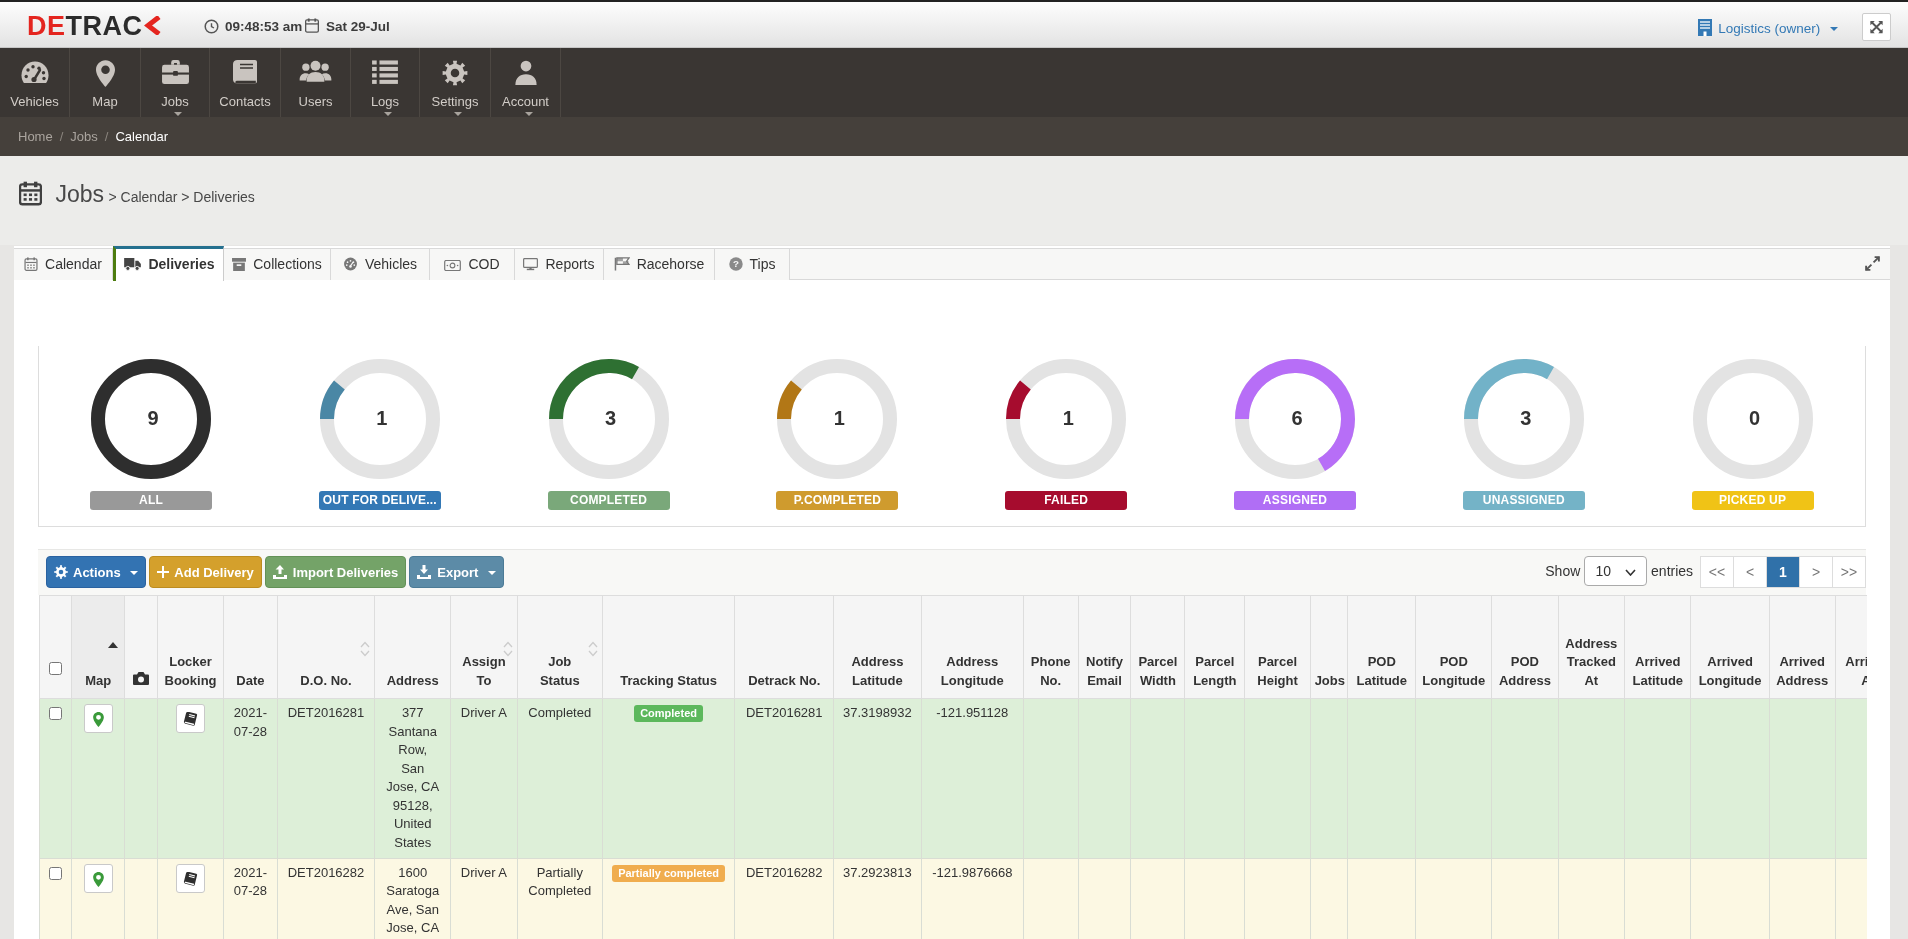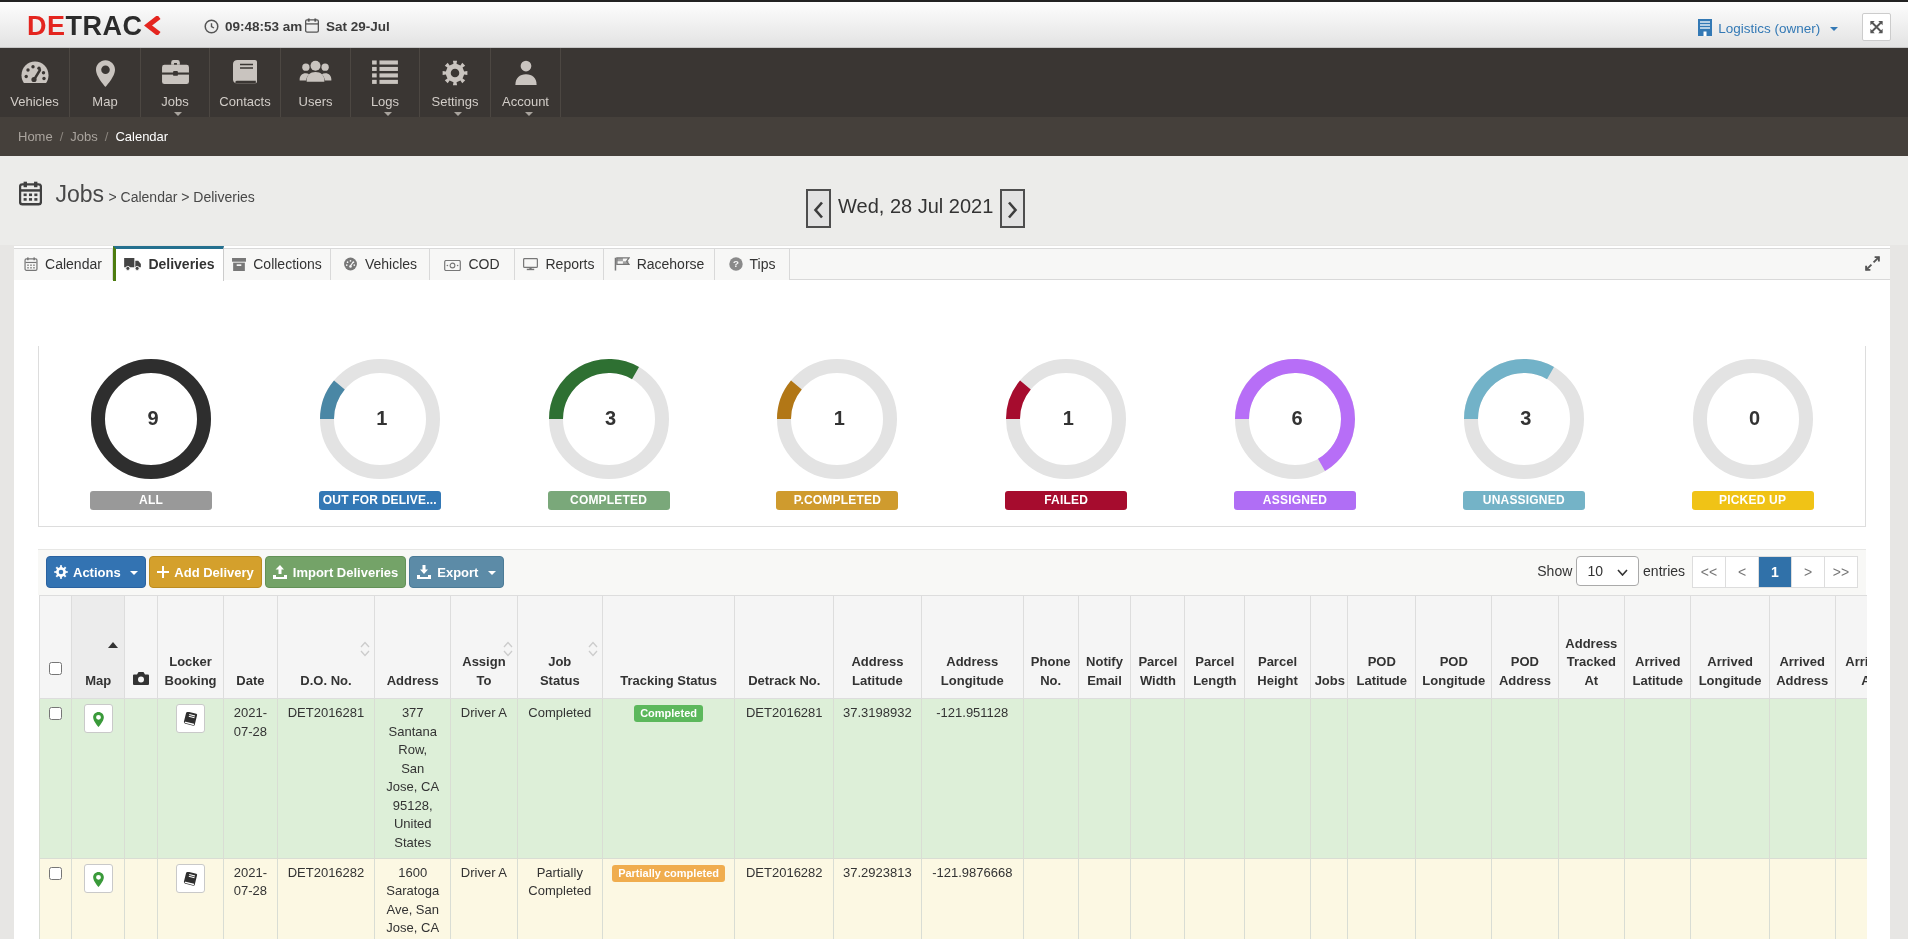--- a/index.html
+++ b/index.html
@@ -59,21 +59,21 @@
 .dnum { position:absolute; top:61px; left:0; width:100%; text-align:center; font-size:20px; font-weight:bold; color:#333; }
 .dbadge { position:absolute; top:145px; left:50%; width:122px; margin-left:-63px; height:19px; border-radius:3px; color:#fff; font-size:12px; font-weight:bold; text-align:center; line-height:19px; letter-spacing:0.2px; }
 
 
 #toolbar { position:absolute; left:24px; top:303px; width:1828px; height:46px; background:#f8f8f6; border-top:1px solid #e7e7e5; }
 .btn { display:inline-block; height:32px; border-radius:4px; color:#fff; font-size:13px; font-weight:bold; line-height:31px; padding:0 7px; vertical-align:top; }
 #btn-actions { background:#3373b2; border:1px solid #2a62a0; margin-left:8px; }
 #btn-add { background:#d4a02c; border:1px solid #bc8c20; margin-left:3px; }
 #btn-import { background:#74a368; border:1px solid #639157; margin-left:3px; }
 #btn-export { background:#5c8ba7; border:1px solid #4c7b96; margin-left:3px; }
-#showctl { position:absolute; right:8px; top:6px; height:32px; font-size:14px; color:#333; }
+#showctl { position:absolute; right:0; top:6px; height:32px; font-size:14px; color:#333; }
 .caret-down { display:inline-block; width:0; height:0; border-left:4px solid transparent; border-right:4px solid transparent; border-top:4px solid #fff; vertical-align:2px; margin-left:6px; }
 
 
 #tablewrap { position:absolute; left:25px; top:349px; width:1828px; height:344px; overflow:hidden; }
 table { border-collapse:collapse; table-layout:fixed; width:1862px; font-size:13px; }
 th { background:#f5f5f5; border:1px solid #ddd; font-weight:bold; color:#333; text-align:center; vertical-align:bottom; padding:8px 4px; height:103px; position:relative; line-height:1.42; }
 td { border:1px solid #d9ddd4; text-align:center; vertical-align:top; padding:5px 8px; line-height:1.43; color:#333; }
 td input[type=checkbox] { margin-top:3px; }
 tr.green td { background:#ddefd8; }
 tr.yellow td { background:#fcf8e3; }
@@ -228,27 +228,20 @@
           <rect x="3" y="8" width="2" height="1.7"></rect>
           <rect x="6.5" y="8" width="2" height="1.7"></rect>
           <rect x="10" y="8" width="2" height="1.7"></rect>
           <rect x="3" y="11" width="2" height="1.7"></rect>
           <rect x="6.5" y="11" width="2" height="1.7"></rect>
           <rect x="10" y="11" width="2" height="1.7"></rect>
         </g>
       </svg>
     <span style="font-size:23px;color:#484848;margin-left:9px">Jobs</span>
     <span style="font-size:14px;color:#484848"> &gt; Calendar &gt; Deliveries</span>
-  </div>
-  <div id="datenav">
-    <div class="dnbtn"><svg width="11" height="18" viewBox="0 0 11 18" style="margin-top:10px">
-          <path d="M9 1.5L2.5 9L9 16.5" stroke="#3c3c3c" stroke-width="2.6" fill="none"></path>
-        </svg></div><span id="dntext">Wed, 28 Jul 2021</span><div class="dnbtn"><svg width="11" height="18" viewBox="0 0 11 18" style="margin-top:10px">
-          <path d="M2 1.5L8.5 9L2 16.5" stroke="#3c3c3c" stroke-width="2.6" fill="none"></path>
-        </svg></div>
   </div>
 </div>
 
 <div id="card">
   <div id="tabstrip">
       <div class="tab" style="left: 0px; width: 99px;"><span class="tabicon"><svg width="14" height="14" viewBox="0 0 15 16">
             <rect x="0.7" y="2.2" width="13.6" height="13" rx="1.5" fill="none" stroke="#777" stroke-width="1.4"></rect>
             <rect x="3" y="0.5" width="1.8" height="3.2" fill="#777"></rect>
             <rect x="10.2" y="0.5" width="1.8" height="3.2" fill="#777"></rect>
             <rect x="1.2" y="5.6" width="12.6" height="1.3" fill="#777"></rect>

